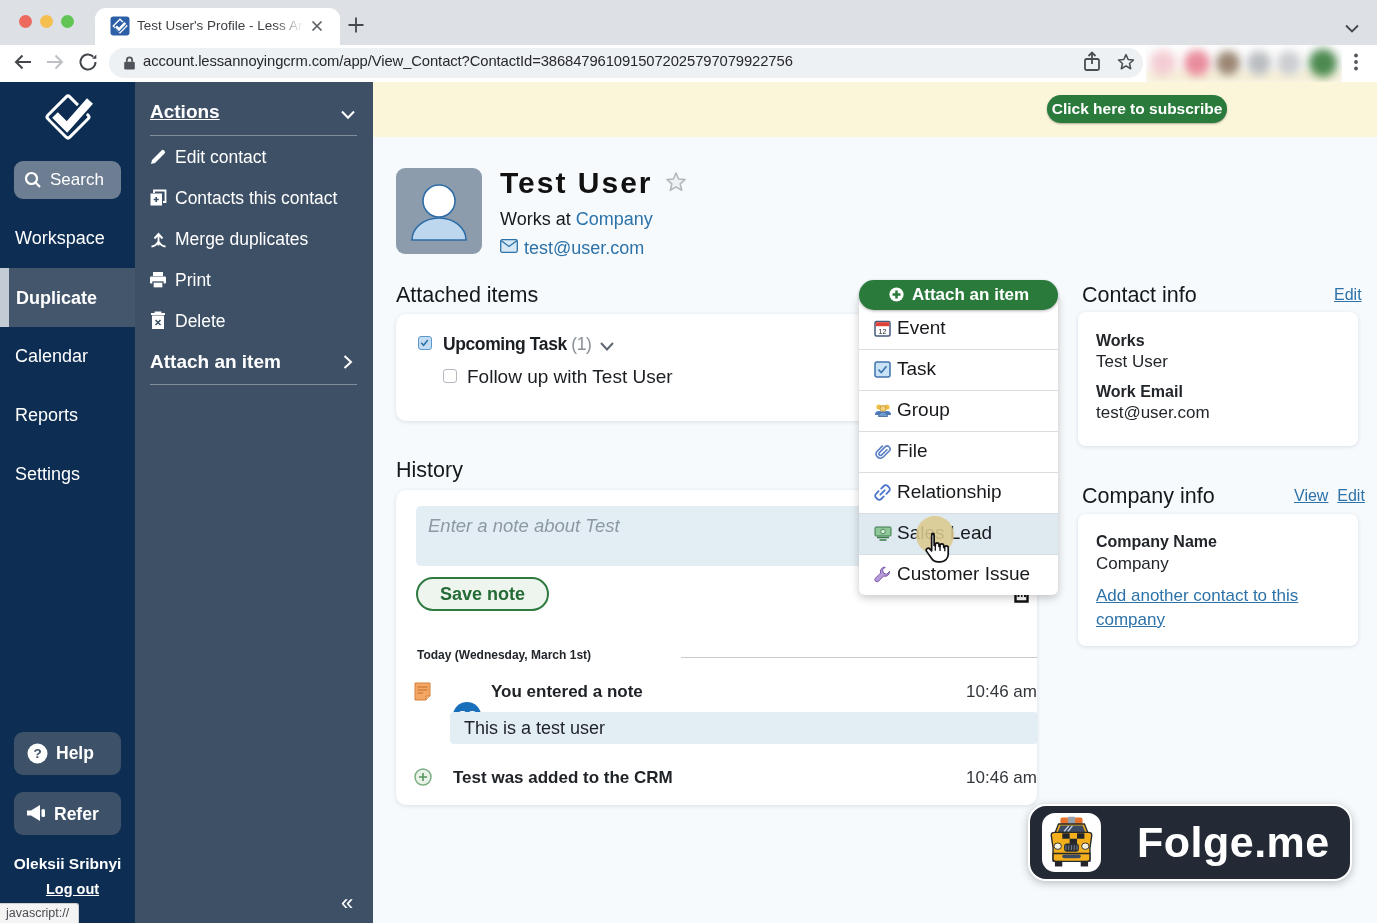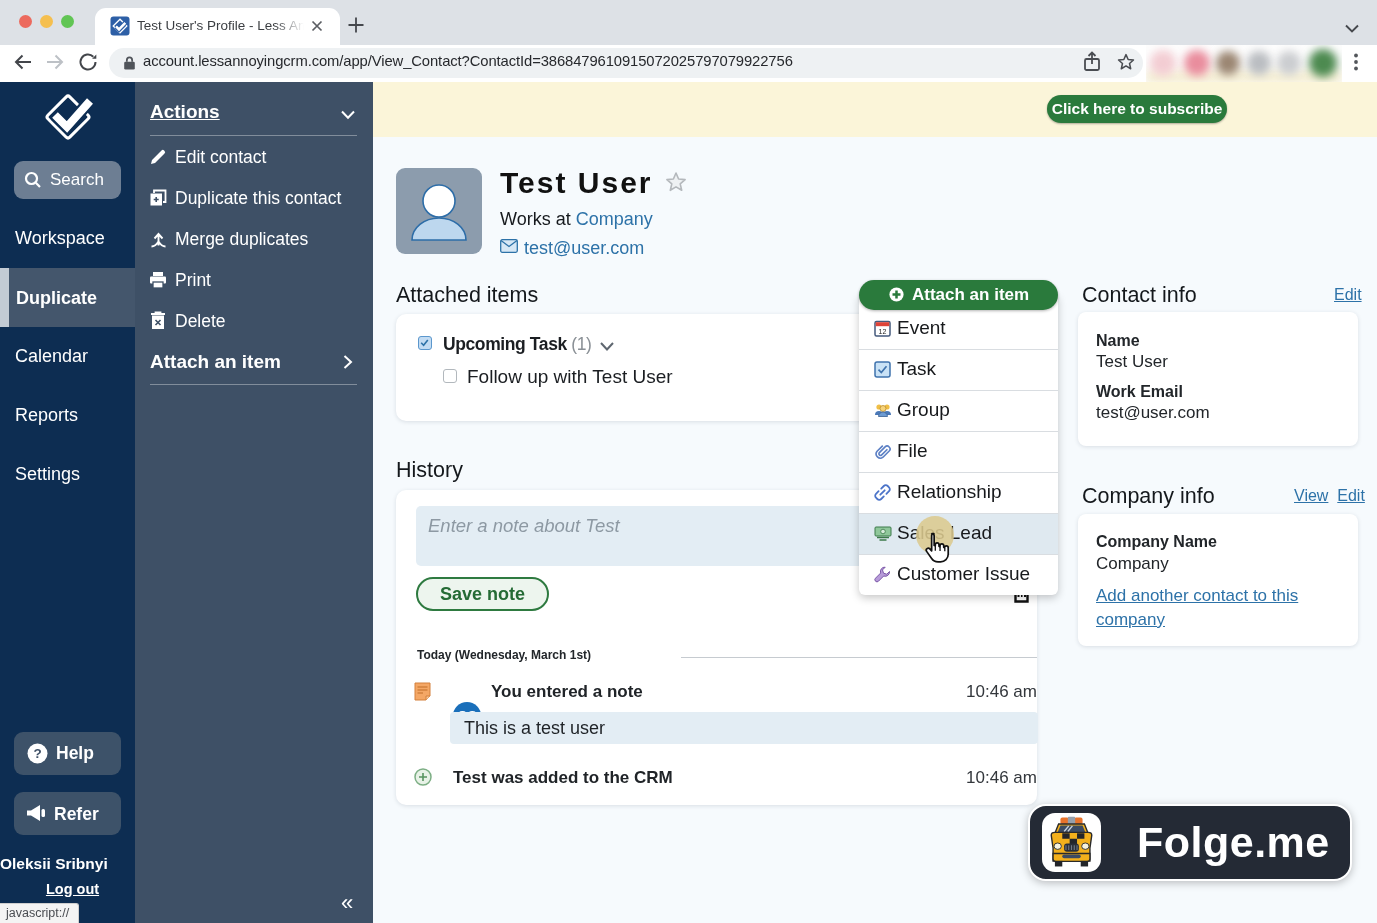--- a/index.html
+++ b/index.html
@@ -176,21 +176,21 @@
   </div>
   <div class="abs" style="left:56px;top:743px;color:#fff;font-size:17.5px;font-weight:bold;">Help</div>
   <div class="abs pillbtn" style="top:792px;height:43px;"></div>
   <div class="abs" style="left:25px;top:803px;width:22px;height:20px;">
     <svg width="22" height="20" viewBox="0 0 22 20">
         <path d="M2 7.5 h4 l9 -5.5 v16 l-9 -5.5 h-4 z" fill="#fff"></path>
         <rect x="16.5" y="6" width="3.5" height="8" rx="1.5" fill="#fff"></rect>
       </svg>
   </div>
   <div class="abs" style="left:54px;top:804px;color:#fff;font-size:17.5px;font-weight:bold;">Refer</div>
-  <div class="abs" style="left:0px;top:855px;width:135px;text-align:left;color:#fff;font-size:15.5px;font-weight:bold;">Oleksii Sribnyi</div>
+  <div class="abs" style="left:0px;top:855px;width:135px;text-align:center;color:#fff;font-size:15.5px;font-weight:bold;">Oleksii Sribnyi</div>
   <div class="abs" style="left:0px;top:880px;width:145px;text-align:center;"><span style="color:#fff;font-size:14.5px;font-weight:bold;text-decoration:underline;">Log out</span></div>
 
   <div class="abs" id="actions"></div>
   <div class="abs" style="left:150px;top:101px;color:#fff;font-size:19px;font-weight:bold;text-decoration:underline;">Actions</div>
   <div class="abs" style="left:340px;top:106px;width:16px;height:10px;">
     <svg width="16" height="10" viewBox="0 0 16 10">
         <path d="M2 1.5 L8 7.8 L14 1.5" stroke="#fff" stroke-width="2" fill="none"></path>
       </svg>
   </div>
   <div class="abs actdiv" style="top:135px;"></div>
@@ -201,21 +201,21 @@
       </svg>
   </div>
   <div class="abs actitem" style="top:147px;">Edit contact</div>
   <div class="abs" style="left:149px;top:189px;width:18px;height:18px;">
     <svg width="18" height="18" viewBox="0 0 18 18">
         <path d="M5 4 V1.5 H16.5 V13 H14" stroke="#fff" stroke-width="1.8" fill="none"></path>
         <rect x="1.5" y="4.5" width="11.5" height="12" fill="#fff"></rect>
         <path d="M7.2 8 v5 M4.7 10.5 h5" stroke="#3e5066" stroke-width="1.6"></path>
       </svg>
   </div>
-  <div class="abs actitem" style="top:188px;">Duplicate this contact</div>
+  <div class="abs actitem" style="top:188px;">Contacts this contact</div>
   <div class="abs" style="left:149px;top:229px;width:19px;height:19px;">
     <svg width="19" height="19" viewBox="0 0 19 19">
         <path d="M9.5 16.5 V6.5 M2.5 17.5 C6 17.5 8 15 9.5 12.5 M16.5 17.5 C13 17.5 11 15 9.5 12.5 M5.5 9.5 L9.5 5 L13.5 9.5" stroke="#fff" stroke-width="1.9" fill="none"></path>
       </svg>
   </div>
   <div class="abs actitem" style="top:229px;">Merge duplicates</div>
   <div class="abs" style="left:149px;top:271px;width:18px;height:18px;">
     <svg width="18" height="18" viewBox="0 0 18 18">
         <rect x="4" y="1" width="10" height="4" fill="#fff"></rect>
         <rect x="1" y="5.5" width="16" height="7" rx="1" fill="#fff"></rect>
@@ -308,21 +308,21 @@
         <circle cx="9" cy="9" r="8" fill="#e8f2e7" stroke="#7cae84" stroke-width="1.5"></circle>
         <path d="M9 5 V13 M5 9 H13" stroke="#57935f" stroke-width="1.6"></path>
       </svg>
   </div>
   <div class="abs" style="left:453px;top:768px;font-size:17px;font-weight:bold;color:#202428;">Test was added to the CRM</div>
   <div class="abs" style="left:937px;top:768px;width:100px;text-align:right;font-size:17px;color:#33373c;">10:46 am</div>
 
   <div class="abs h2" style="left:1082px;top:283px;">Contact info</div>
   <div class="abs" style="left:1334px;top:286px;font-size:16px;"><a class="bluline" href="#">Edit</a></div>
   <div class="abs card" style="left:1078px;top:312px;width:280px;height:134px;border-radius:8px;"></div>
-  <div class="abs" style="left:1096px;top:332px;font-size:16px;font-weight:bold;color:#22262a;">Name</div>
+  <div class="abs" style="left:1096px;top:332px;font-size:16px;font-weight:bold;color:#22262a;">Works</div>
   <div class="abs" style="left:1096px;top:352px;font-size:17px;color:#22262a;">Test User</div>
   <div class="abs" style="left:1096px;top:383px;font-size:16px;font-weight:bold;color:#22262a;">Work Email</div>
   <div class="abs" style="left:1096px;top:403px;font-size:17px;color:#22262a;">test@user.com</div>
 
   <div class="abs h2" style="left:1082px;top:484px;">Company info</div>
   <div class="abs" style="left:1294px;top:487px;font-size:16px;"><a class="bluline" href="#">View</a>&nbsp;&nbsp;<a class="bluline" href="#">Edit</a></div>
   <div class="abs card" style="left:1078px;top:514px;width:280px;height:132px;border-radius:8px;"></div>
   <div class="abs" style="left:1096px;top:533px;font-size:16px;font-weight:bold;color:#22262a;">Company Name</div>
   <div class="abs" style="left:1096px;top:554px;font-size:17px;color:#22262a;">Company</div>
   <div class="abs" style="left:1096px;top:584px;font-size:17px;width:220px;line-height:24px;"><a class="bluline" href="#">Add another contact to this company</a></div>

